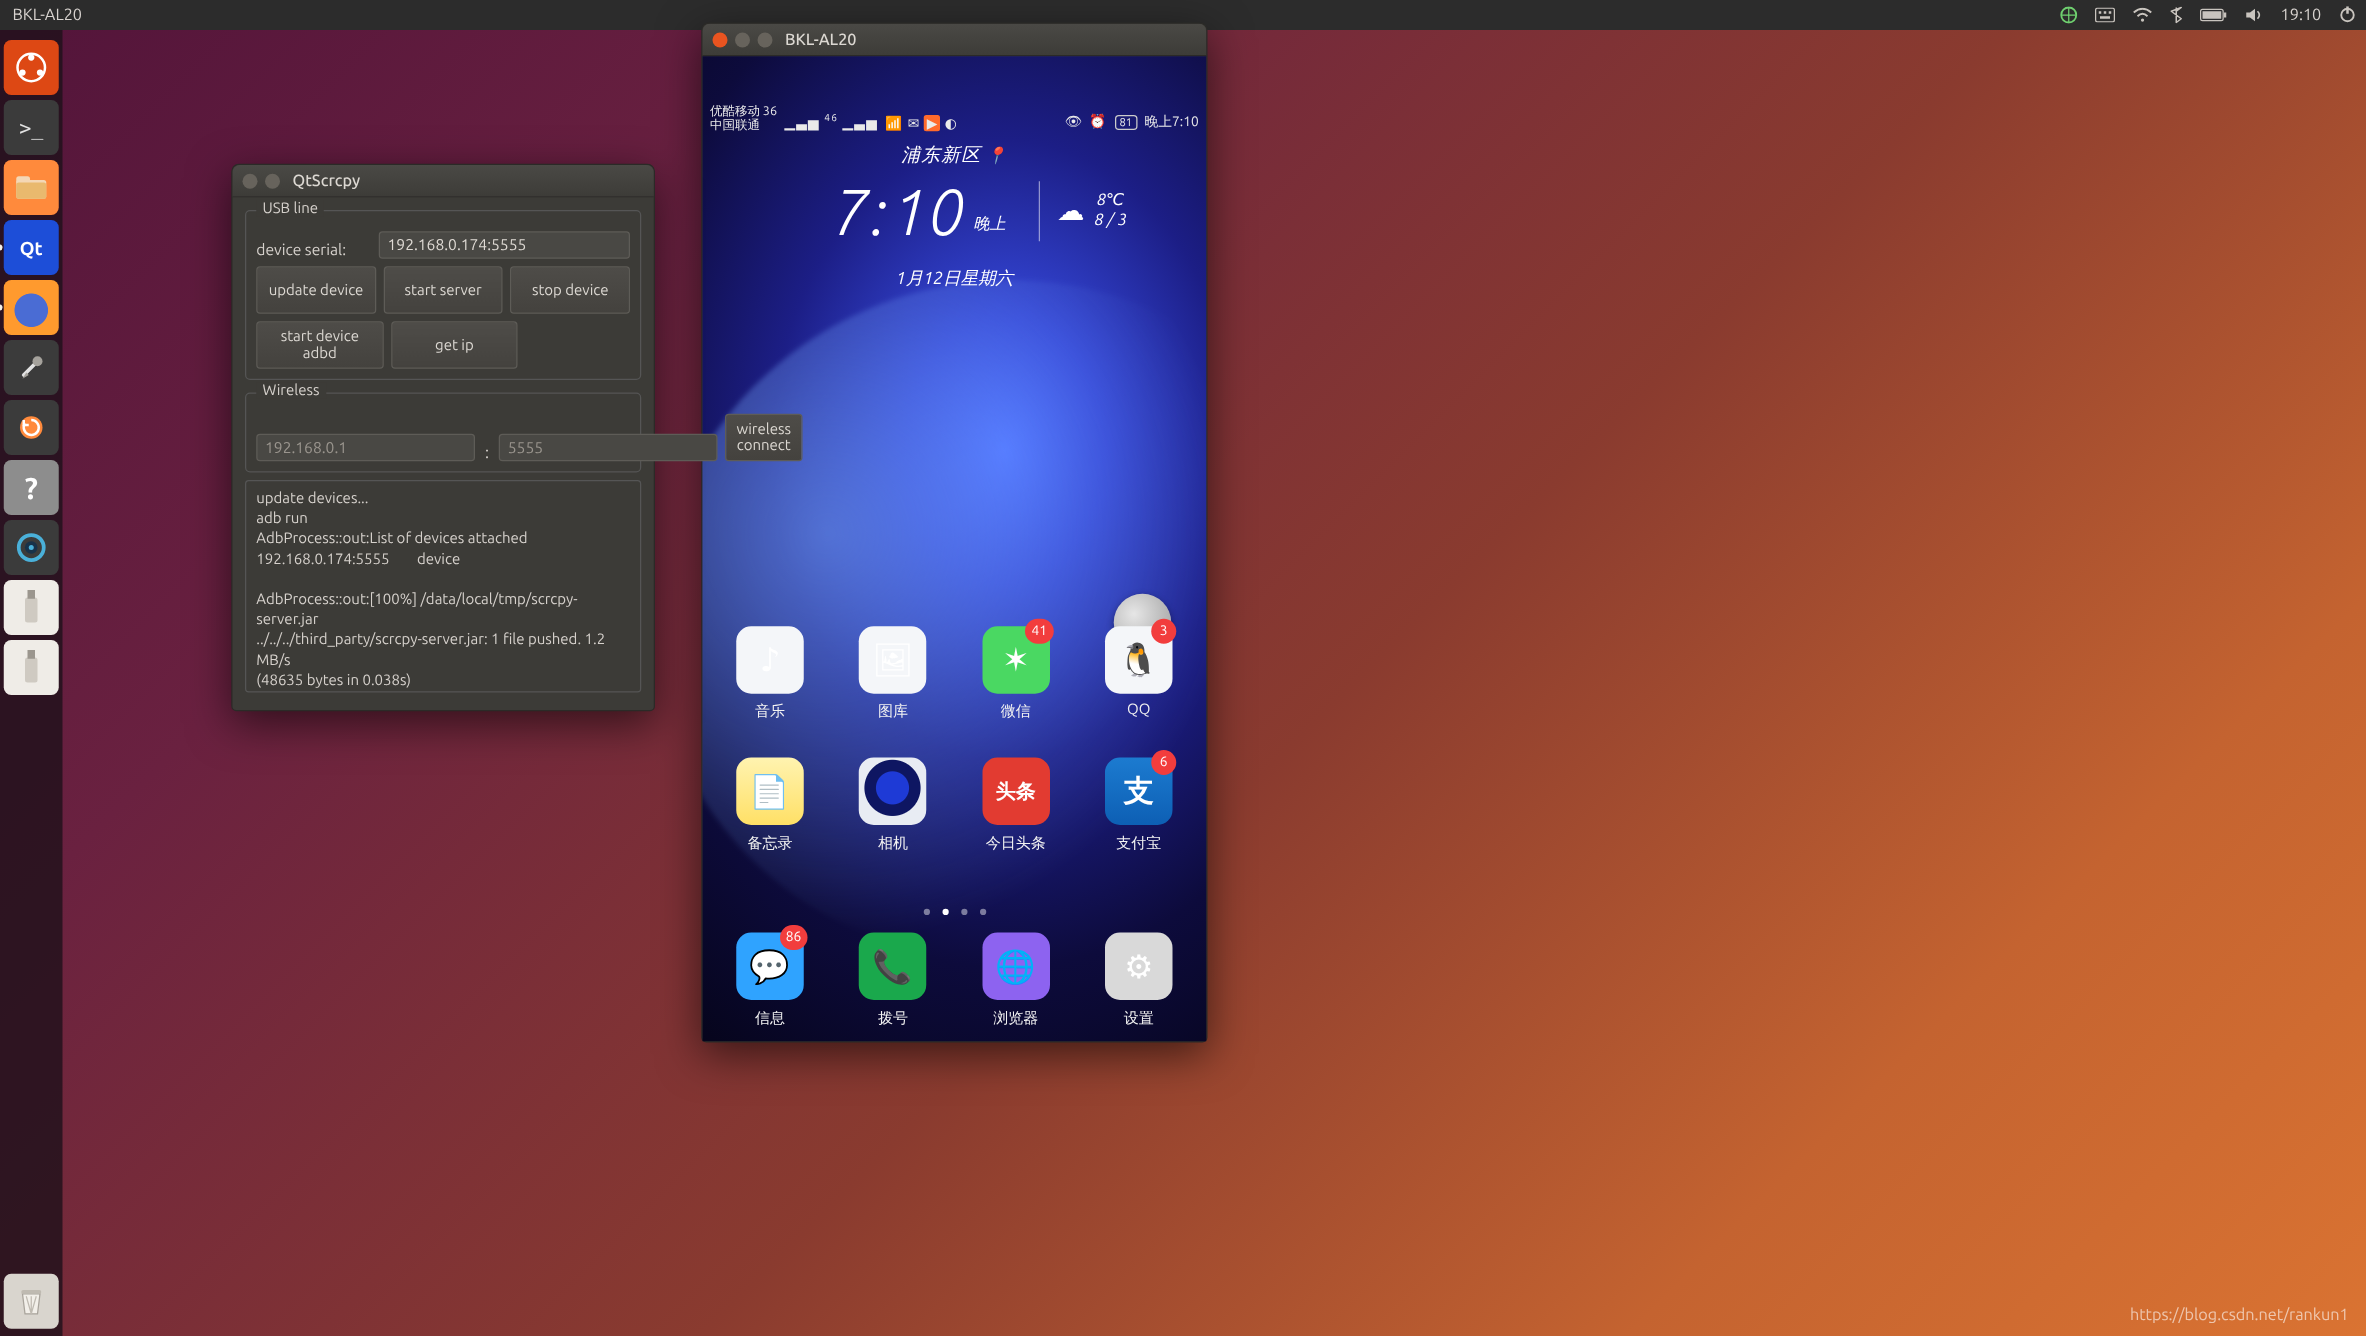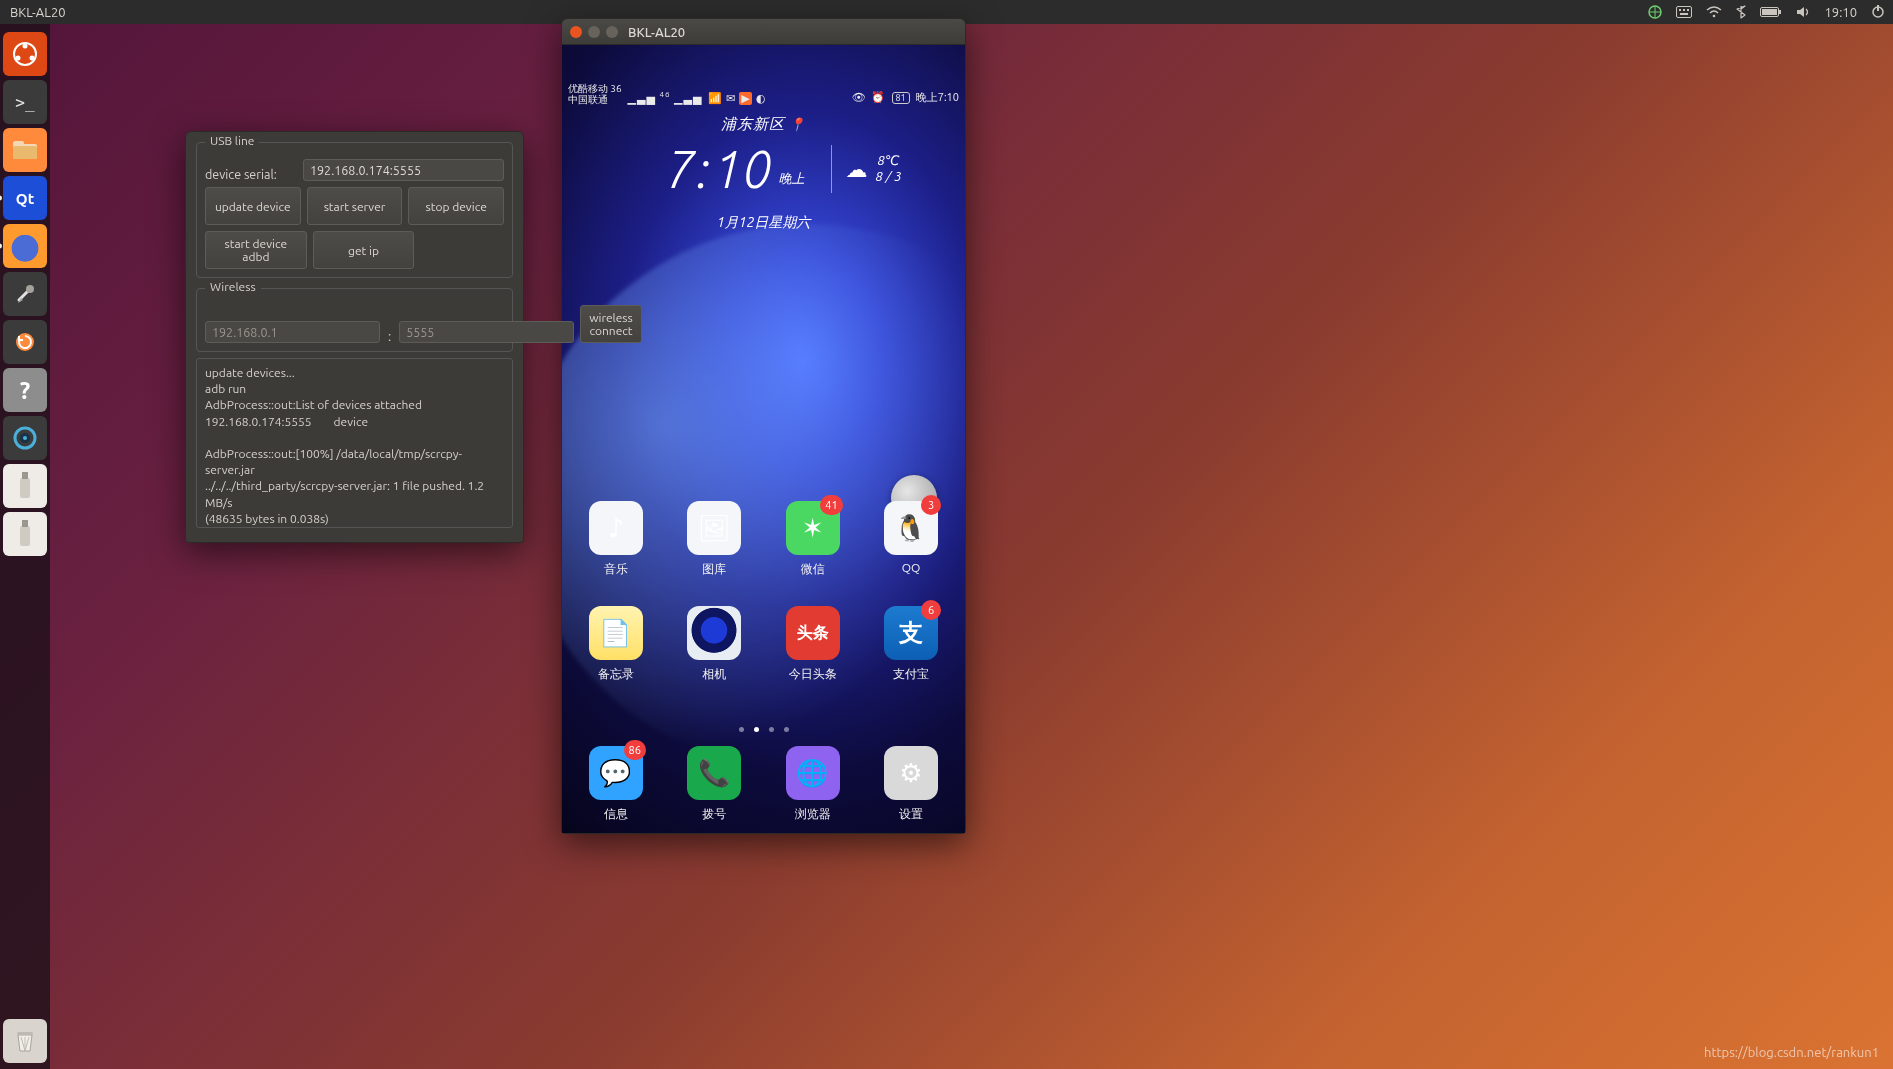--- a/index.html
+++ b/index.html
@@ -273,20 +273,27 @@
   <div class="launcher-item trash" style="background:#d9d5ce;">
     <svg width="24" height="26">
         <path d="M5 7h14l-2 16H7z" fill="#f2efe9" stroke="#a8a39b"></path>
         <rect x="4" y="4" width="16" height="3" rx="1.5" fill="#bfbab1"></rect>
         <path d="M8 9l4 14M16 9l-4 14M12 9v14" stroke="#bfbab1"></path>
       </svg>
   </div>
 </div>
 
 <div class="window qt-window">
+  <div class="titlebar">
+    <div class="tb-btns">
+      <div class="tb-btn"></div>
+      <div class="tb-btn"></div>
+    </div>
+    <span class="title">QtScrcpy</span>
+  </div>
 
   <div class="gbox">
     <span class="legend">USB line</span>
     <div class="row">
       <span class="label">device serial:</span>
       <input class="text" value="192.168.0.174:5555" style="">
     </div>
     <div class="row">
       <button class="btn small">update device</button>
       <button class="btn small">start server</button>

